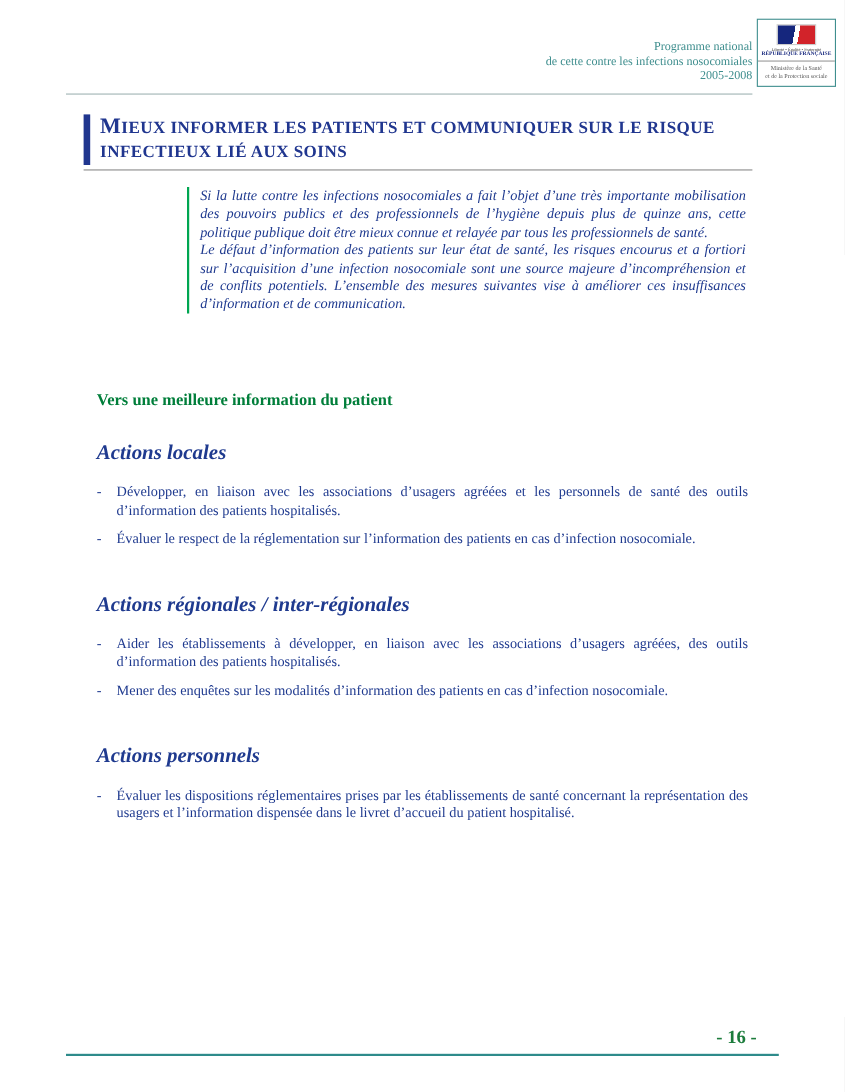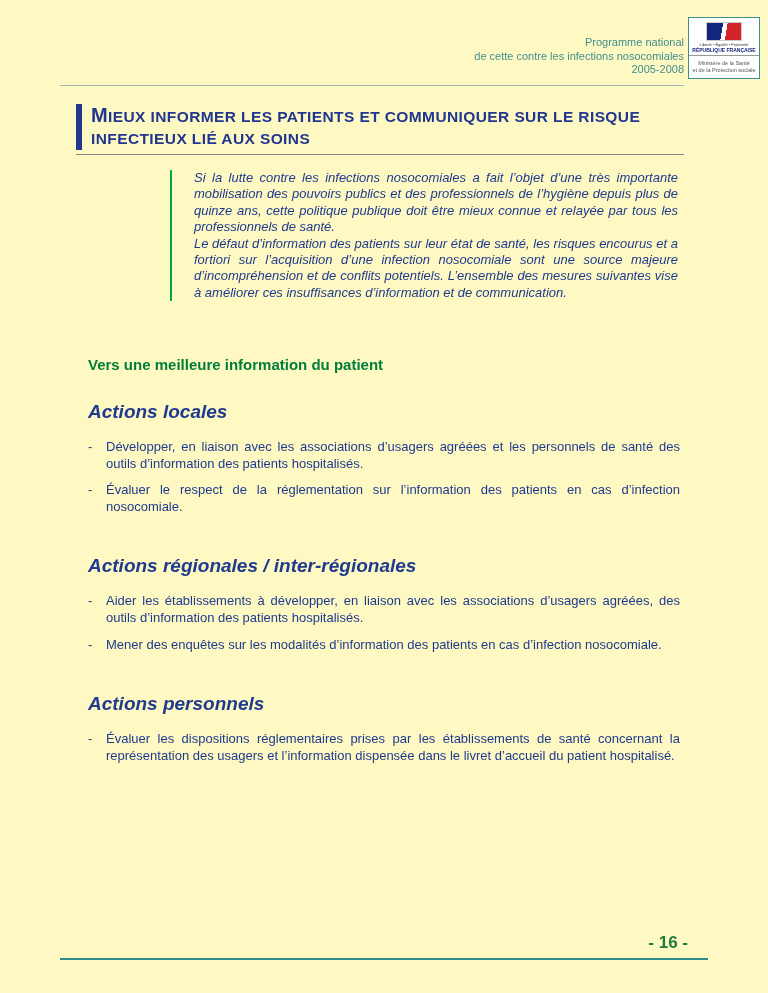--- a/index.html
+++ b/index.html
@@ -1,21 +1,21 @@
 <!DOCTYPE html>
 <html style="--header-teal: #3f8e8e; --title-navy: #20368f; --body-navy: #1f3a8f; --green-bar: #00a651; --green-heading: #007e3a; --page-green: #1c7c3c; --footer-teal: #2e8b8b;"><head>
 <meta charset="utf-8">
 <style>
   html,body { margin:0; padding:0; background:#e8e8e8; }
   .page {
     position:relative;
     width:768px; height:993px;
     margin:0 auto;
-    background:#fef9c3;
-    font-family:Liberation Sans, sans-serif;
+    background:#ffffff;
+    font-family:Liberation Serif, serif;
     overflow:hidden;
     color:var(--body-navy, #1f3a8f);
   }
 
   
   .header-text {
     position:absolute; top:36px; right:84px;
     text-align:right;
     color:var(--header-teal, #3f8e8e);
     font-size:11px; line-height:13.5px;
@@ -66,21 +66,21 @@
   .title-block h1 .cap { font-size:20px; }
   .title-rule {
     position:absolute; top:154px; left:76px; width:608px;
     border-top:1px solid #8a8a8a;
   }
 
   
   .intro {
     position:absolute; top:170px; left:170px; width:508px;
     border-left:2px solid var(--green-bar, #00a651);
-    padding-left:22px;
+    padding-left:10px;
     box-sizing:border-box;
     font-style:italic;
     font-size:13px; line-height:16.4px;
     text-align:justify;
     color:var(--body-navy, #1f3a8f);
   }
   .intro p { margin:0; }
 
   
   .content {

